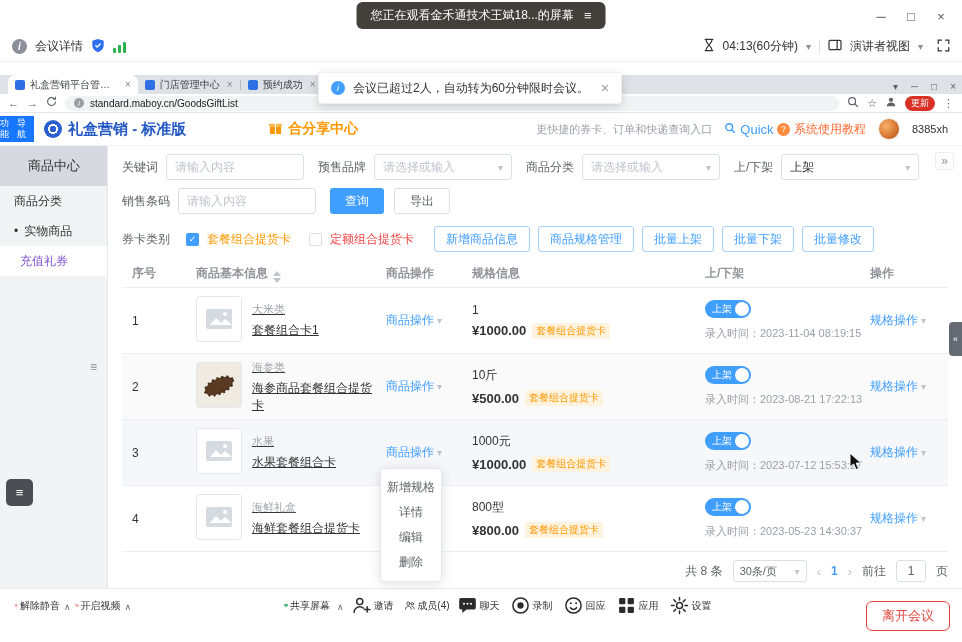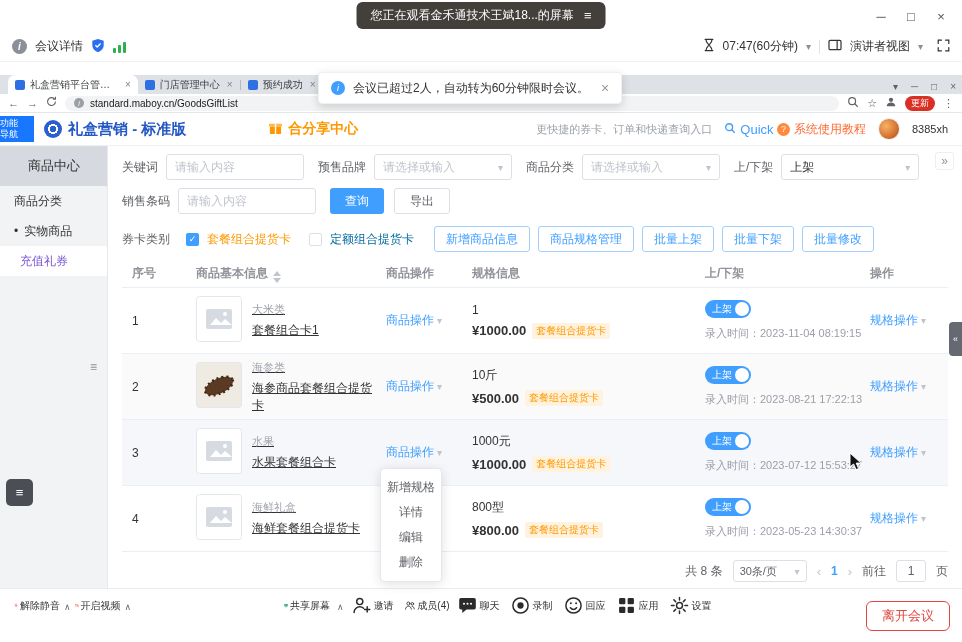--- a/index.html
+++ b/index.html
@@ -39,21 +39,21 @@
   .addressbar { height:19px; background:#fff; display:flex; align-items:center; gap:8px; padding:0 8px; border-bottom:1px solid #e4e7ea; }
   .nav-ic { color:#5f6368; font-size:11px; line-height:1; }
   .omnibox { flex:1; height:15px; background:#f1f3f4; border-radius:8px; display:flex; align-items:center; gap:6px; padding:0 9px; font-size:10px; color:#202124; }
   .omni-i { width:10px; height:10px; border-radius:50%; background:#9aa0a6; color:#fff; font-size:7px; font-style:italic; display:flex; align-items:center; justify-content:center; flex:none; }
   .ab-right { display:flex; align-items:center; gap:8px; }
   .update-pill { background:#d93025; color:#fff; font-size:9px; padding:1px 6px; border-radius:8px; white-space:nowrap; }
   .kebab { color:#5f6368; font-size:11px; }
 
   
   .appheader { height:33px; display:flex; align-items:center; background:#fff; border-bottom:1px solid #eef0f2; }
-  .navbox { width:34px; height:26px; background:#1877ff; color:#fff; font-size:9px; line-height:11px; display:flex; flex-direction:column; justify-content:center; flex:none; }
+  .navbox { width:34px; height:26px; background:#1877ff; color:#fff; font-size:9px; line-height:11px; display:flex; flex-direction:row; align-items:center; justify-content:center; flex:none; }
   .brand { display:flex; align-items:center; gap:6px; margin-left:10px; }
   .brand-logo { width:18px; height:18px; border-radius:50%; flex:none;
     background:radial-gradient(circle at center, #2a5fd0 0 3px, #fff 3px 5px, #2a5fd0 5px 9px); }
   .brand-name { color:#2458c5; font-weight:bold; font-size:15px; white-space:nowrap; }
   .share { display:flex; align-items:center; gap:5px; margin-left:82px; color:#ff9800; font-weight:bold; font-size:14px; white-space:nowrap; }
   .promo { margin-left:178px; color:#9aa0a8; font-size:11px; white-space:nowrap; }
   .quick { display:flex; align-items:center; gap:4px; margin-left:12px; color:#409eff; font-size:13px; }
   .tutorial { display:flex; align-items:center; gap:4px; margin-left:auto; color:#ff6b35; font-size:12px; white-space:nowrap; }
   .t-icon { width:13px; height:13px; border-radius:50%; background:#ff8a3c; color:#fff; font-size:9px; display:flex; align-items:center; justify-content:center; }
   .avatar { width:22px; height:22px; border-radius:50%; margin-left:12px; flex:none;
@@ -81,21 +81,21 @@
   .btn-primary { background:#409eff; color:#fff; margin-left:0; }
   .btn-plain { background:#fff; border:1px solid #dcdfe6; color:#606266; margin-left:10px; }
   .collapse-filters { position:absolute; right:8px; top:6px; height:18px; padding:0 5px; background:#fff;
     border:1px solid #ebeef5; border-radius:3px; color:#909399; font-size:12px; line-height:16px; }
 
   .trow { display:flex; align-items:center; margin-top:12px; gap:8px; }
   .cb { width:13px; height:13px; border-radius:2px; flex:none; display:flex; align-items:center; justify-content:center; }
   .cb.checked { background:#409eff; color:#fff; font-size:9px; }
   .cb.un { border:1px solid #dcdfe6; background:#fff; }
   .cb-orange { color:#ff9900; margin-right:10px; }
-  .cb-gray { color:#0369a1; margin-right:12px; }
+  .cb-gray { color:#ef4444; margin-right:12px; }
   .tbtn { height:26px; padding:0 11px; border:1px solid #a3d0fd; color:#409eff; background:#fff; border-radius:3px; display:flex; align-items:center; font-size:12px; }
 
   
   .table { margin-top:8px; }
   .thead, .trowi { display:grid; grid-template-columns:64px 190px 86px 233px 165px 1fr; align-items:center; border-bottom:1px solid #ebeef5; }
   .thead { height:28px; color:#909399; font-weight:bold; }
   .thead > div, .trowi > div { padding-left:10px; }
   .trowi { height:66px; }
   .trowi.striped { background:#fafafa; }
   .trowi.hover { background:#f5f7fa; }
@@ -181,21 +181,21 @@
       </span>
   </div>
   <div class="mb-right">
     <span>
       <svg width="12" height="14" viewBox="0 0 14 16">
           <g fill="none" stroke="#333" stroke-width="1.4" stroke-linecap="round">
             <path d="M2.5 1.5h9M2.5 14.5h9M3.5 1.5c0 3.8 2.8 5 3.5 6.5-.7 1.5-3.5 2.7-3.5 6.5M10.5 1.5c0 3.8-2.8 5-3.5 6.5.7 1.5 3.5 2.7 3.5 6.5"></path>
           </g>
         </svg>
     </span>
-    <span>07:47(60分钟)</span>
+    <span>04:13(60分钟)</span>
     <span class="caret">▾</span>
     <span class="vdiv"></span>
     <span>
       <svg width="14" height="12" viewBox="0 0 16 14">
           <g fill="none" stroke="#333" stroke-width="1.4">
             <rect x="1" y="1.5" width="14" height="11" rx="1.5"></rect>
             <path d="M10.5 1.5v11"></path>
           </g>
         </svg>
     </span>

